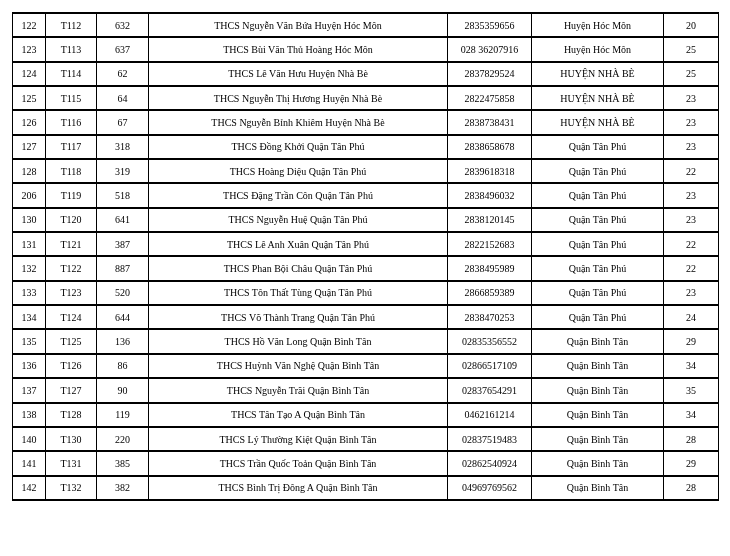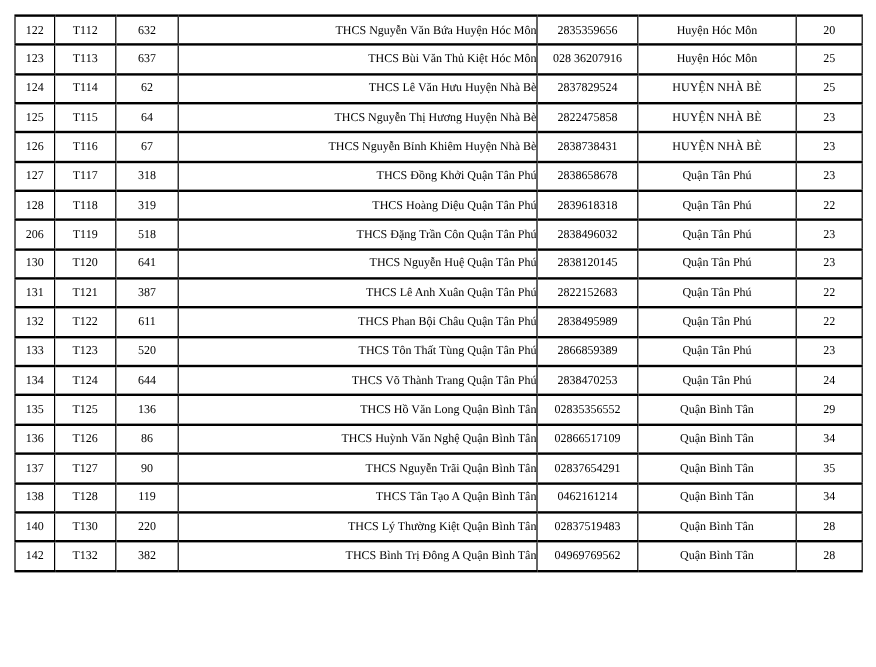--- a/index.html
+++ b/index.html
@@ -28,21 +28,21 @@
     border-right: 1px solid #000000;
     border-top: 2px solid #000000;
     border-bottom: 2px solid #000000;
     height: 22.35px;
     padding: 0;
     overflow: hidden;
     white-space: nowrap;
     vertical-align: middle;
   }
   td.c { text-align: center; }
-  td.l { text-align: right; padding-left: 4px; margin-left: 16px; }
+  td.l { text-align: center; padding-left: 4px; margin-left: 16px; }
   td.bold, .bold { font-weight: normal; }
 </style>
 </head>
 <body>
 
 <div class="page">
   <table class="school-table">
     <colgroup>
       <col style="width:33px">
       <col style="width:51px">
@@ -59,21 +59,21 @@
     <td class="c">632</td>
     <td class="l">THCS Nguyễn Văn Bứa Huyện Hóc Môn</td>
     <td class="c">2835359656</td>
     <td class="c">Huyện Hóc Môn</td>
     <td class="c bold">20</td>
   </tr>
         <tr>
     <td class="c">123</td>
     <td class="c">T113</td>
     <td class="c">637</td>
-    <td class="l">THCS Bùi Văn Thủ Kiệt Hóc Môn</td>
+    <td class="l">THCS Bùi Văn Thủ Hoàng Hóc Môn</td>
     <td class="c">028 36207916</td>
     <td class="c">Huyện Hóc Môn</td>
     <td class="c bold">25</td>
   </tr>
         <tr>
     <td class="c">124</td>
     <td class="c">T114</td>
     <td class="c">62</td>
     <td class="l">THCS Lê Văn Hưu Huyện Nhà Bè</td>
     <td class="c">2837829524</td>
@@ -139,21 +139,21 @@
     <td class="c">T121</td>
     <td class="c">387</td>
     <td class="l">THCS Lê Anh Xuân Quận Tân Phú</td>
     <td class="c">2822152683</td>
     <td class="c">Quận Tân Phú</td>
     <td class="c bold">22</td>
   </tr>
         <tr>
     <td class="c">132</td>
     <td class="c">T122</td>
-    <td class="c">611</td>
+    <td class="c">887</td>
     <td class="l">THCS Phan Bội Châu Quận Tân Phú</td>
     <td class="c">2838495989</td>
     <td class="c">Quận Tân Phú</td>
     <td class="c bold">22</td>
   </tr>
         <tr>
     <td class="c">133</td>
     <td class="c">T123</td>
     <td class="c">520</td>
     <td class="l">THCS Tôn Thất Tùng Quận Tân Phú</td>
@@ -209,20 +209,29 @@
         <tr>
     <td class="c">140</td>
     <td class="c">T130</td>
     <td class="c bold">220</td>
     <td class="l">THCS Lý Thường Kiệt Quận Bình Tân</td>
     <td class="c">02837519483</td>
     <td class="c">Quận Bình Tân</td>
     <td class="c bold">28</td>
   </tr>
         <tr>
+    <td class="c">141</td>
+    <td class="c">T131</td>
+    <td class="c">385</td>
+    <td class="l">THCS Trần Quốc Toản Quận Bình Tân</td>
+    <td class="c">02862540924</td>
+    <td class="c">Quận Bình Tân</td>
+    <td class="c bold">29</td>
+  </tr>
+        <tr>
     <td class="c">142</td>
     <td class="c">T132</td>
     <td class="c">382</td>
     <td class="l">THCS Bình Trị Đông A Quận Bình Tân</td>
     <td class="c">04969769562</td>
     <td class="c">Quận Bình Tân</td>
     <td class="c bold">28</td>
   </tr>
       </tbody>
   </table>

